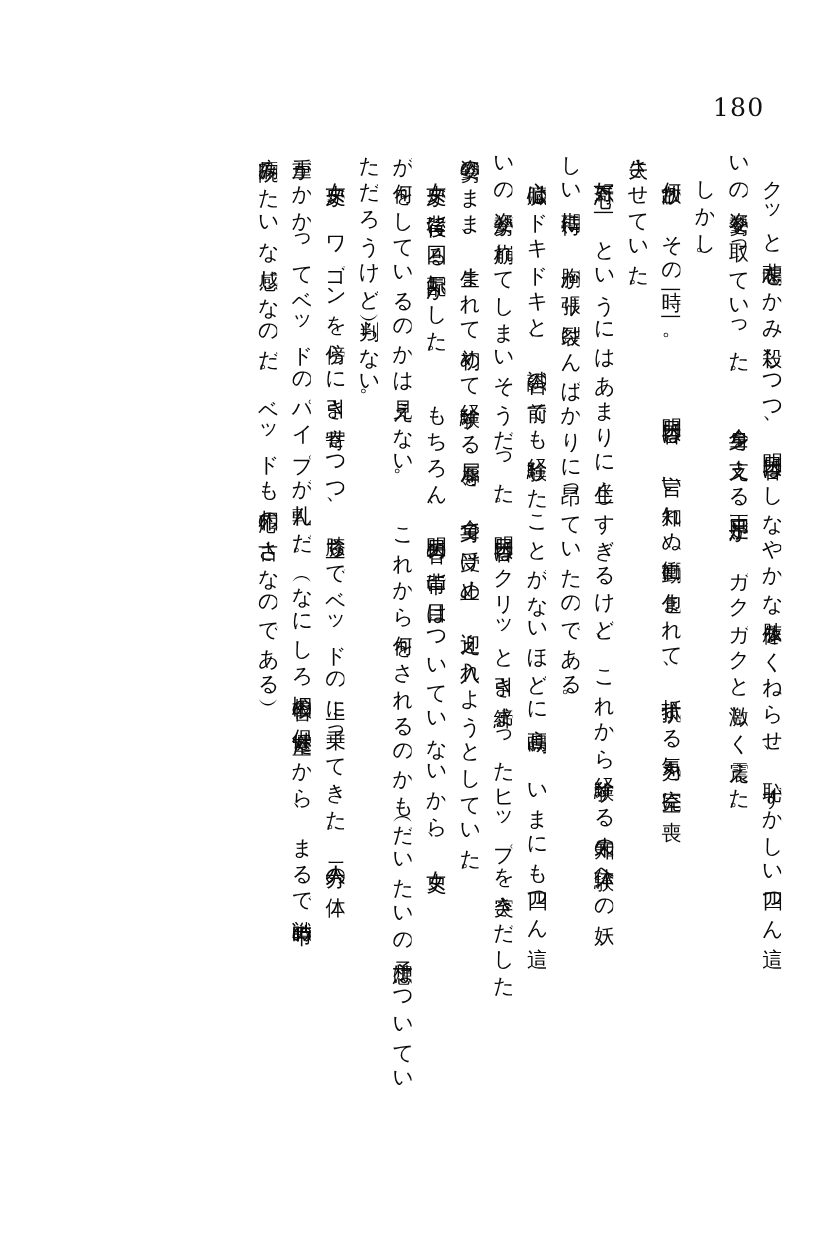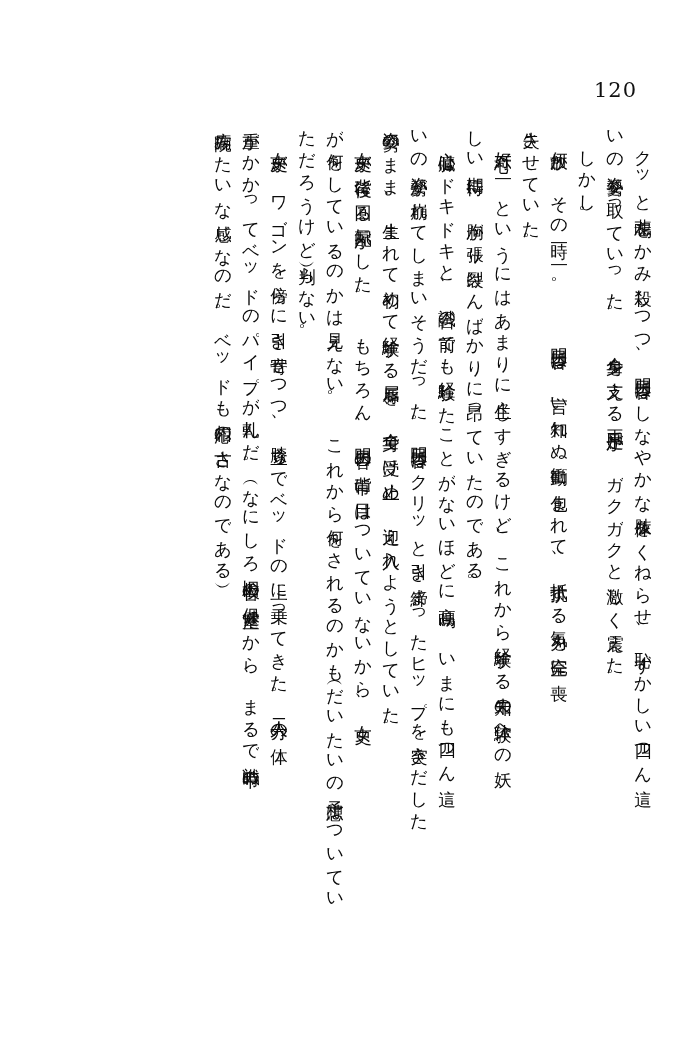--- a/index.html
+++ b/index.html
@@ -57,21 +57,21 @@
   }
   .col.indent {
     padding-top: 20px;
   }
 </style>
 </head>
 <body>
 
 <div class="page">
 
-  <div class="page-number">120</div>
+  <div class="page-number">180</div>
 
   <div class="body-text">
     <div class="col indent">クッと悲鳴をかみ殺しつつ、明日香はしなやかな肢体をくねらせ、恥ずかしい四つん這</div>
     <div class="col">いの姿勢を取っていった。　全身を支える両手足が、ガクガクと激しく震えた。</div>
     <div class="col indent">しかし。</div>
     <div class="col indent">何故か、その時——。　　明日香は、言い知れぬ衝動に包まれて、抵抗する気力を完全に喪</div>
     <div class="col">失させていた。</div>
     <div class="col indent">好奇心——というにはあまりに生々しすぎるけど、これから経験する未知の体験への妖</div>
     <div class="col">しい期待に、胸が張り裂けんばかりに昂っていたのである。</div>
     <div class="col indent">心臓はドキドキと、試合の前でも経験したことがないほどに高鳴り、いまにも四つん這</div>

